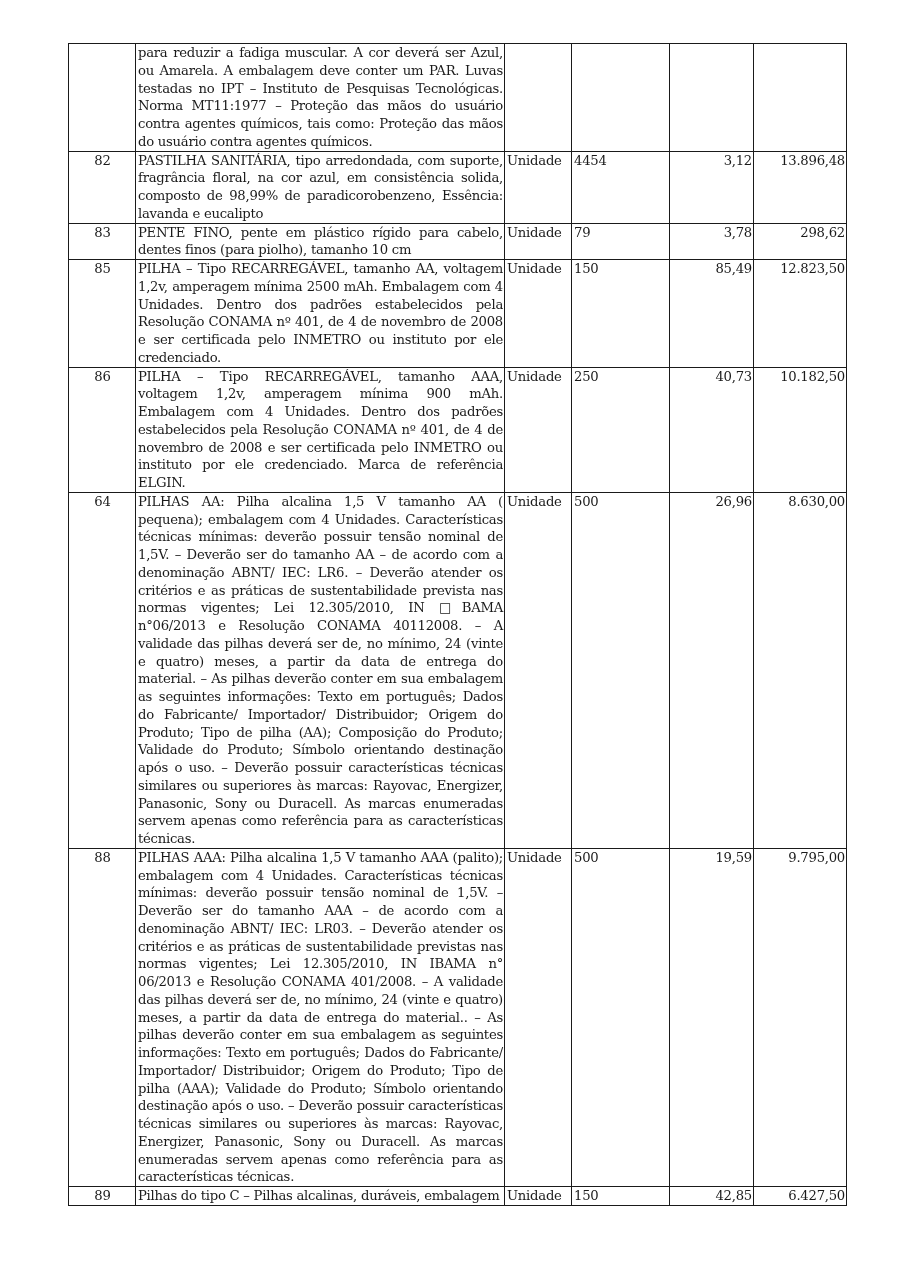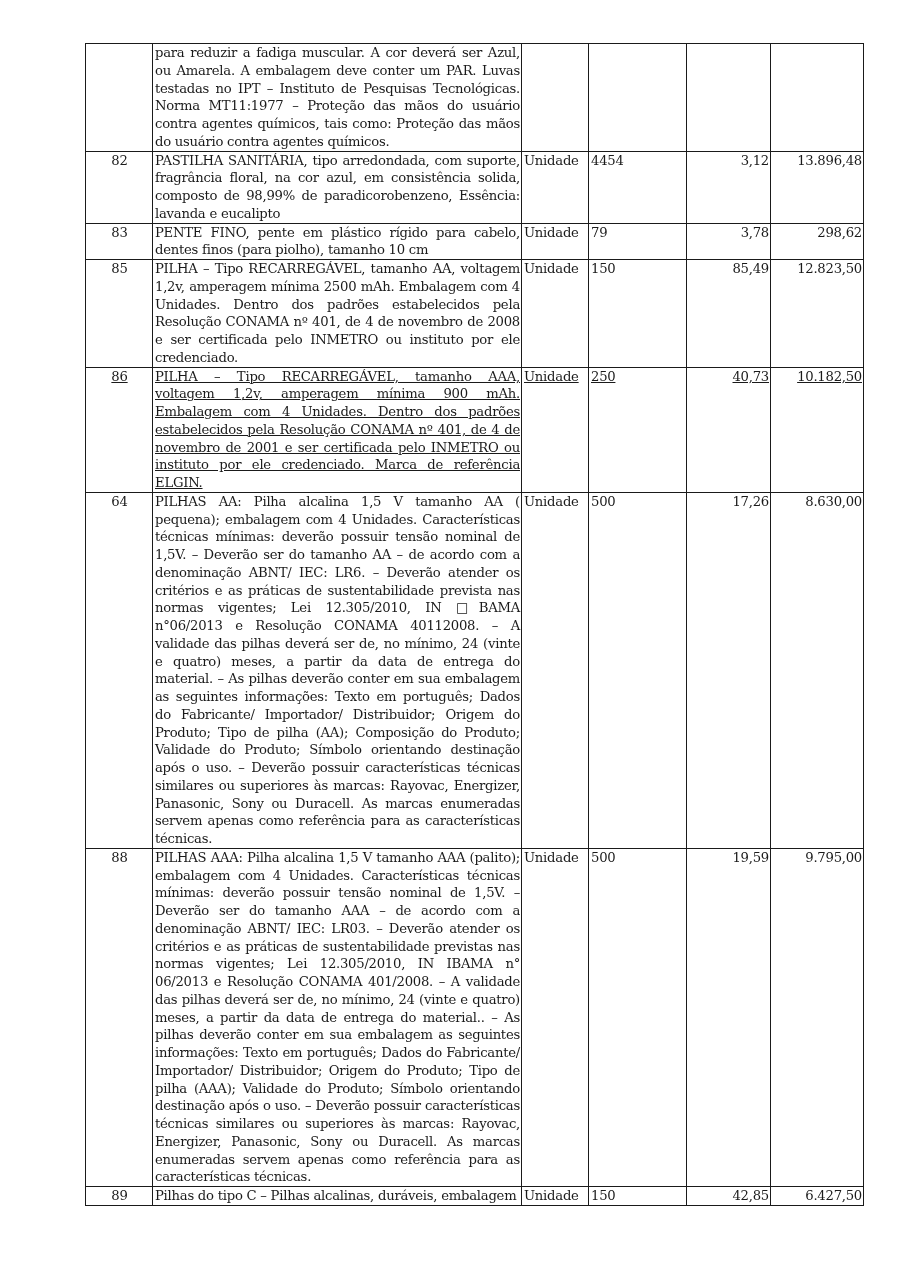--- a/index.html
+++ b/index.html
@@ -1,17 +1,17 @@
 <!DOCTYPE html>
 <html><head>
 <meta charset="utf-8">
 <style>
   html, body { margin: 0; padding: 0; background: #ffffff; }
   body { width: 900px; height: 1273px; position: relative; overflow: hidden; }
-  .page { position: absolute; left: 85px; top: 43px; }
+  .page { position: absolute; left: 68px; top: 43px; }
   table.items {
     border-collapse: collapse;
     font-family: "DejaVu Serif", "Liberation Serif", serif;
     font-size: 13.2px;
     line-height: 17.75px;
     color: #1a1a1a;
     table-layout: fixed;
   }
   table.items td {
     border: 1.3px solid #1a1a1a;
@@ -23,21 +23,21 @@
   td.desc { width: 365px; text-align: justify; text-align-last: left; padding-left: 1px; padding-right: 1px; }
   td.unit { width: 63px; text-align: left; padding-left: 5px; }
   td.qty { width: 94px; text-align: left; }
   td.price { width: 80px; text-align: right; }
   td.total { width: 89px; text-align: right; }
   tr.r-cont td { height: 106px; }
   tr.r82 td { height: 70px; }
   tr.r83 td { height: 34px; }
   tr.r84 td { height: 16px; }
   tr.r85 td { height: 105px; }
-  tr.r86 td { height: 105px; text-decoration: underline; }
+  tr.r86 td { height: 105px; }
   tr.r87 td { height: 353px; }
   tr.r88 td { height: 337px; }
   tr.r89 td { height: 16px; }
 </style>
 </head>
 <body>
 
 <div class="page">
   <table class="items">
     <tbody>
@@ -68,32 +68,32 @@
       <tr class="r85">
         <td class="num">85</td>
         <td class="desc">PILHA – Tipo RECARREGÁVEL, tamanho AA, voltagem 1,2v, amperagem mínima 2500 mAh. Embalagem com 4 Unidades. Dentro dos padrões estabelecidos pela Resolução CONAMA nº 401, de 4 de novembro de 2008 e ser certificada pelo INMETRO ou instituto por ele credenciado.</td>
         <td class="unit">Unidade</td>
         <td class="qty">150</td>
         <td class="price">85,49</td>
         <td class="total">12.823,50</td>
       </tr>
       <tr class="r86">
         <td class="num">86</td>
-        <td class="desc">PILHA – Tipo RECARREGÁVEL, tamanho AAA, voltagem 1,2v, amperagem mínima 900 mAh. Embalagem com 4 Unidades. Dentro dos padrões estabelecidos pela Resolução CONAMA nº 401, de 4 de novembro de 2001 e ser certificada pelo INMETRO ou instituto por ele credenciado. Marca de referência ELGIN.</td>
+        <td class="desc">PILHA – Tipo RECARREGÁVEL, tamanho AAA, voltagem 1,2v, amperagem mínima 900 mAh. Embalagem com 4 Unidades. Dentro dos padrões estabelecidos pela Resolução CONAMA nº 401, de 4 de novembro de 2008 e ser certificada pelo INMETRO ou instituto por ele credenciado. Marca de referência ELGIN.</td>
         <td class="unit">Unidade</td>
         <td class="qty">250</td>
         <td class="price">40,73</td>
         <td class="total">10.182,50</td>
       </tr>
       <tr class="r87">
         <td class="num">64</td>
         <td class="desc">PILHAS AA: Pilha alcalina 1,5 V tamanho AA ( pequena); embalagem com 4 Unidades. Características técnicas mínimas: deverão possuir tensão nominal de 1,5V. – Deverão ser do tamanho AA – de acordo com a denominação ABNT/ IEC: LR6. – Deverão atender os critérios e as práticas de sustentabilidade prevista nas normas vigentes; Lei 12.305/2010, IN □BAMA n°06/2013 e Resolução CONAMA 40112008. – A validade das pilhas deverá ser de, no mínimo, 24 (vinte e quatro) meses, a partir da data de entrega do material. – As pilhas deverão conter em sua embalagem as seguintes informações: Texto em português; Dados do Fabricante/ Importador/ Distribuidor; Origem do Produto; Tipo de pilha (AA); Composição do Produto; Validade do Produto; Símbolo orientando destinação após o uso. – Deverão possuir características técnicas similares ou superiores às marcas: Rayovac, Energizer, Panasonic, Sony ou Duracell. As marcas enumeradas servem apenas como referência para as características técnicas.</td>
         <td class="unit">Unidade</td>
         <td class="qty">500</td>
-        <td class="price">17,26</td>
+        <td class="price">26,96</td>
         <td class="total">8.630,00</td>
       </tr>
       <tr class="r88">
         <td class="num">88</td>
         <td class="desc">PILHAS AAA: Pilha alcalina 1,5 V tamanho AAA (palito); embalagem com 4 Unidades. Características técnicas mínimas: deverão possuir tensão nominal de 1,5V. – Deverão ser do tamanho AAA – de acordo com a denominação ABNT/ IEC: LR03. – Deverão atender os critérios e as práticas de sustentabilidade previstas nas normas vigentes; Lei 12.305/2010, IN IBAMA n° 06/2013 e Resolução CONAMA 401/2008. – A validade das pilhas deverá ser de, no mínimo, 24 (vinte e quatro) meses, a partir da data de entrega do material.. – As pilhas deverão conter em sua embalagem as seguintes informações: Texto em português; Dados do Fabricante/ Importador/ Distribuidor; Origem do Produto; Tipo de pilha (AAA); Validade do Produto; Símbolo orientando destinação após o uso. – Deverão possuir características técnicas similares ou superiores às marcas: Rayovac, Energizer, Panasonic, Sony ou Duracell. As marcas enumeradas servem apenas como referência para as características técnicas.</td>
         <td class="unit">Unidade</td>
         <td class="qty">500</td>
         <td class="price">19,59</td>
         <td class="total">9.795,00</td>
       </tr>

